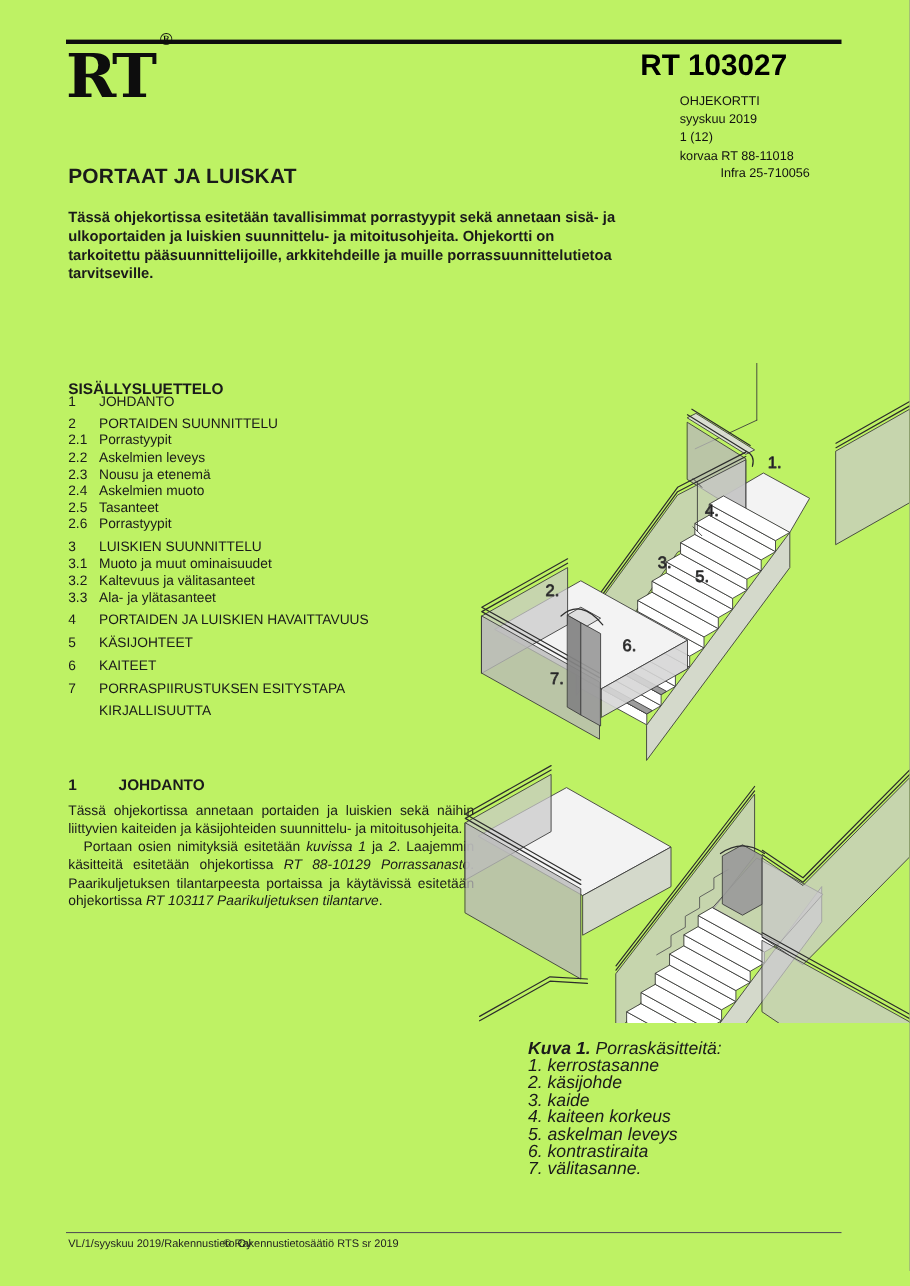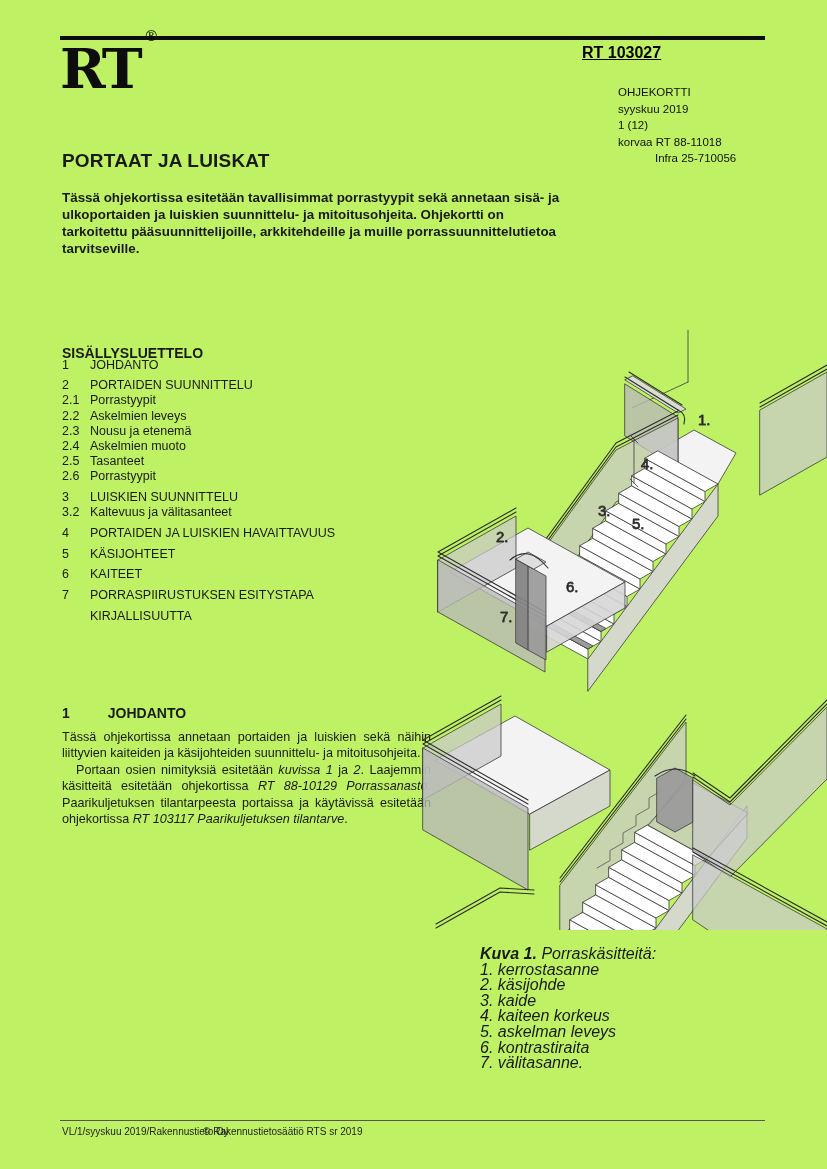--- a/index.html
+++ b/index.html
@@ -4,21 +4,21 @@
 <style>
   html,body{margin:0;padding:0;background:#888;}
   .page{position:relative;width:827px;height:1169px;background:#bef264;overflow:hidden;
         font-family:"Liberation Sans",sans-serif;color:#1a1a1a;margin:0 auto;}
   .abs{position:absolute;}
 
   .top-rule{left:60px;top:36px;width:705px;height:4px;background:#0d0d0d;}
   .logo{left:60px;top:41px;font-family:"DejaVu Serif",serif;font-weight:700;
         font-size:55px;line-height:1;letter-spacing:-3px;color:#0d0d0d;}
   .logo sup{font-size:15px;letter-spacing:0;position:relative;top:-28px;left:4px;font-weight:400;}
-  .doc-number{left:582px;top:44px;font-size:16px;font-weight:700;color:#000;text-decoration:underline;}
+  .doc-number{left:582px;top:44px;font-size:27px;font-weight:700;color:#000;}
   .meta{left:582px;top:84px;font-size:11.5px;line-height:16.5px;color:#111;margin-left:36px;}
   .meta .indent{padding-left:37px;}
 
   .page-title{left:62px;top:150px;font-size:19px;font-weight:700;letter-spacing:.2px;}
   .lead{left:62px;top:189px;width:502px;font-size:13.4px;font-weight:700;line-height:17px;}
 
   .toc-heading{left:62px;top:326px;font-size:14px;font-weight:700;margin-top:19px;}
   .toc{left:62px;top:352px;width:330px;font-size:12.5px;line-height:15.2px;}
   .toc-row{display:flex;}
   .toc-row.l1{margin-top:5.5px;}
@@ -112,22 +112,30 @@
       </div>
     <div class="toc-row">
         <span class="toc-num">2.6</span>
         <span>Porrastyypit</span>
       </div>
     <div class="toc-row l1">
         <span class="toc-num">3</span>
         <span>LUISKIEN SUUNNITTELU</span>
       </div>
     <div class="toc-row">
+        <span class="toc-num">3.1</span>
+        <span>Muoto ja muut ominaisuudet</span>
+      </div>
+    <div class="toc-row">
         <span class="toc-num">3.2</span>
         <span>Kaltevuus ja välitasanteet</span>
+      </div>
+    <div class="toc-row">
+        <span class="toc-num">3.3</span>
+        <span>Ala- ja ylätasanteet</span>
       </div>
     <div class="toc-row l1">
         <span class="toc-num">4</span>
         <span>PORTAIDEN JA LUISKIEN HAVAITTAVUUS</span>
       </div>
     <div class="toc-row l1">
         <span class="toc-num">5</span>
         <span>KÄSIJOHTEET</span>
       </div>
     <div class="toc-row l1">

